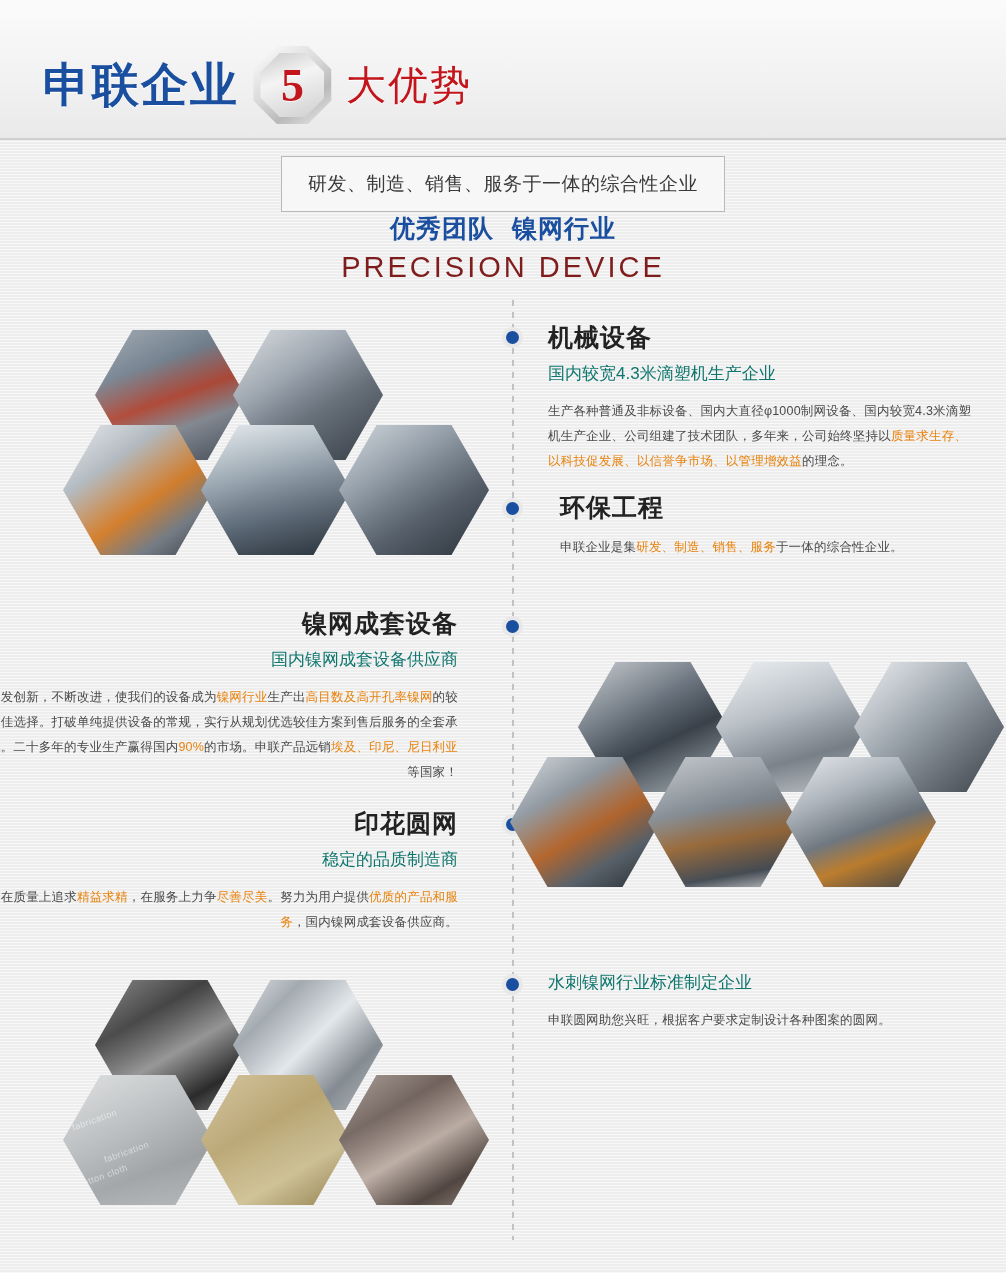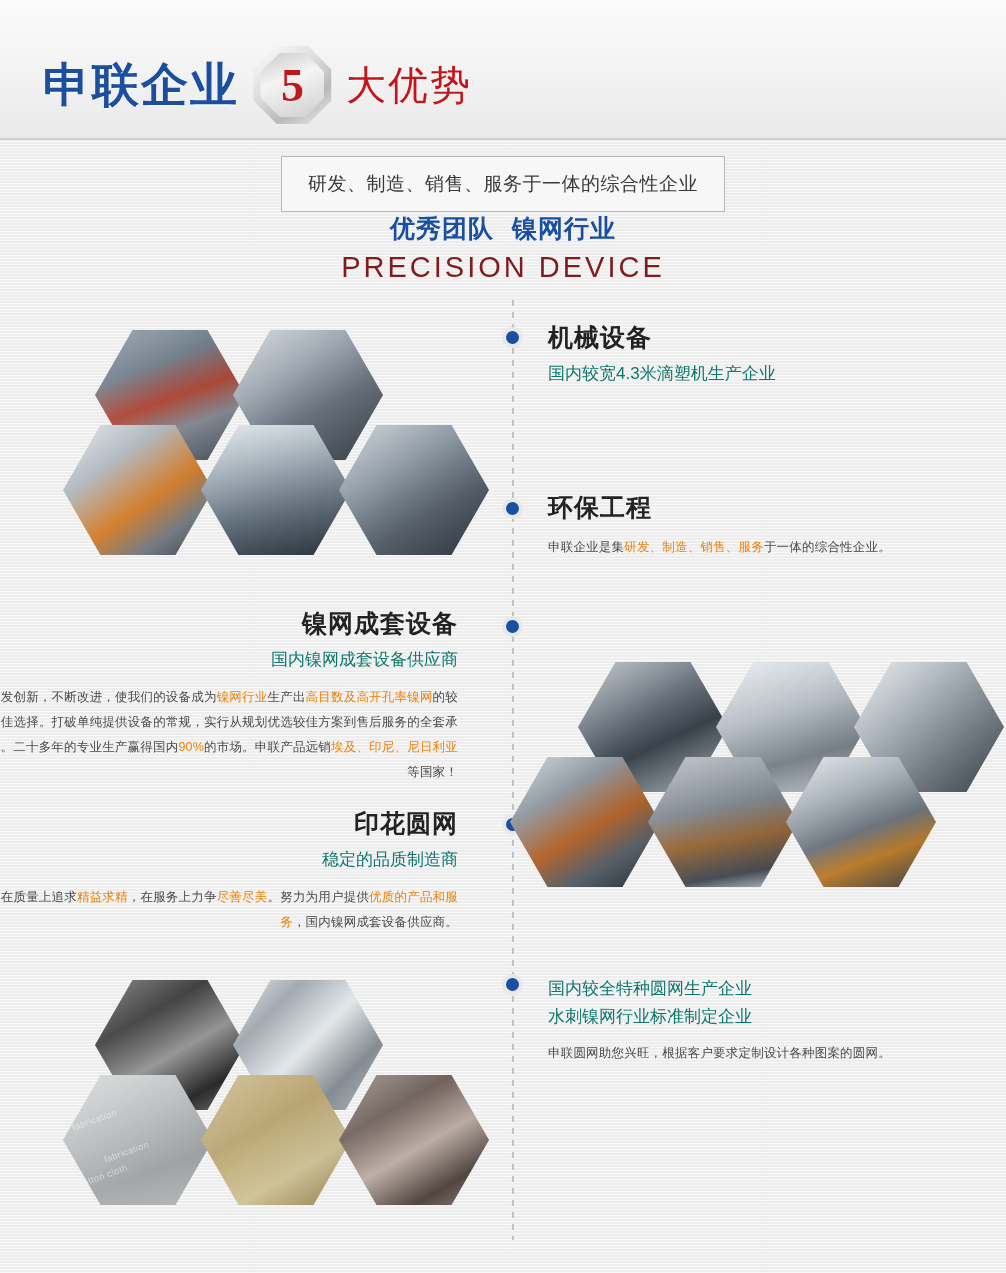--- a/index.html
+++ b/index.html
@@ -259,23 +259,26 @@
       <span class="sheen"></span>
     </div>
   <div class="hex im-plant" style="left:244px; top:95px;  width:150px; height:130px;">
       <span class="sheen"></span>
     </div>
 </div>
 
 <div class="tblock right" style="top:322px;">
   <div class="h-cn">机械设备</div>
   <div class="sub">国内较宽4.3米滴塑机生产企业</div>
-</div>
-
-<div class="tblock right" style="top:492px;">
+  <div class="body">
+    <span>生产各种普通及非标设备、国内大直径φ1000制网设备、国内较宽4.3米滴塑机生产企业、公司组建了技术团队，多年来，公司始终坚持以</span><span class="or">质量求生存、以科技促发展、以信誉争市场、以管理增效益</span><span>的理念。</span>
+  </div>
+</div>
+
+<div class="tblock right" style="top:492px;margin-left:12px;">
   <div class="h-cn">环保工程</div>
   <div class="body">
     <span>申联企业是集</span><span class="or">研发、制造、销售、服务</span><span>于一体的综合性企业。</span>
   </div>
 </div>
 
 <div class="tblock left" style="top:608px;">
   <div class="h-cn">镍网成套设备</div>
   <div class="sub">国内镍网成套设备供应商</div>
   <div class="body">
@@ -306,21 +309,20 @@
     </div>
   <div class="hex im-mach4" style="left:80px;  top:95px;  width:150px; height:130px;">
       <span class="sheen"></span>
     </div>
   <div class="hex im-lathe" style="left:218px; top:95px;  width:150px; height:130px;">
       <span class="sheen"></span>
     </div>
 </div>
 
 <div class="tblock right" style="top:968px;">
-  <div class="sub">国内较全特种圆网生产企业</div>
   <div class="sub" style="margin-top:2px;">水刺镍网行业标准制定企业</div>
   <div class="body">
     <span>申联圆网助您兴旺，根据客户要求定制设计各种图案的圆网。</span>
   </div>
 </div>
 
 <div class="hexwrap" style="top:980px; left:95px; width:380px; height:240px;">
   <div class="hex im-mesh1" style="left:0px;   top:0px;  width:150px; height:130px;">
       <span class="sheen"></span>
     </div>

